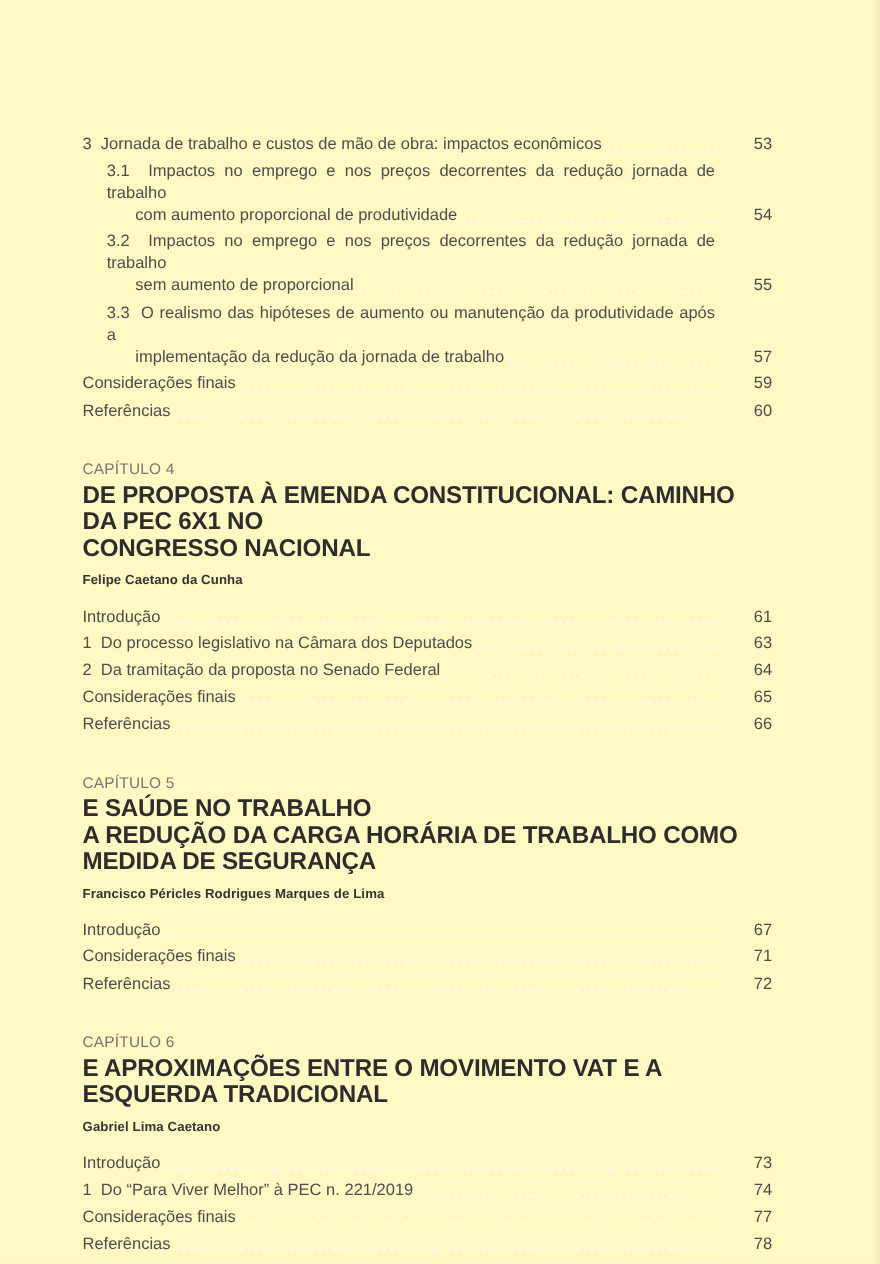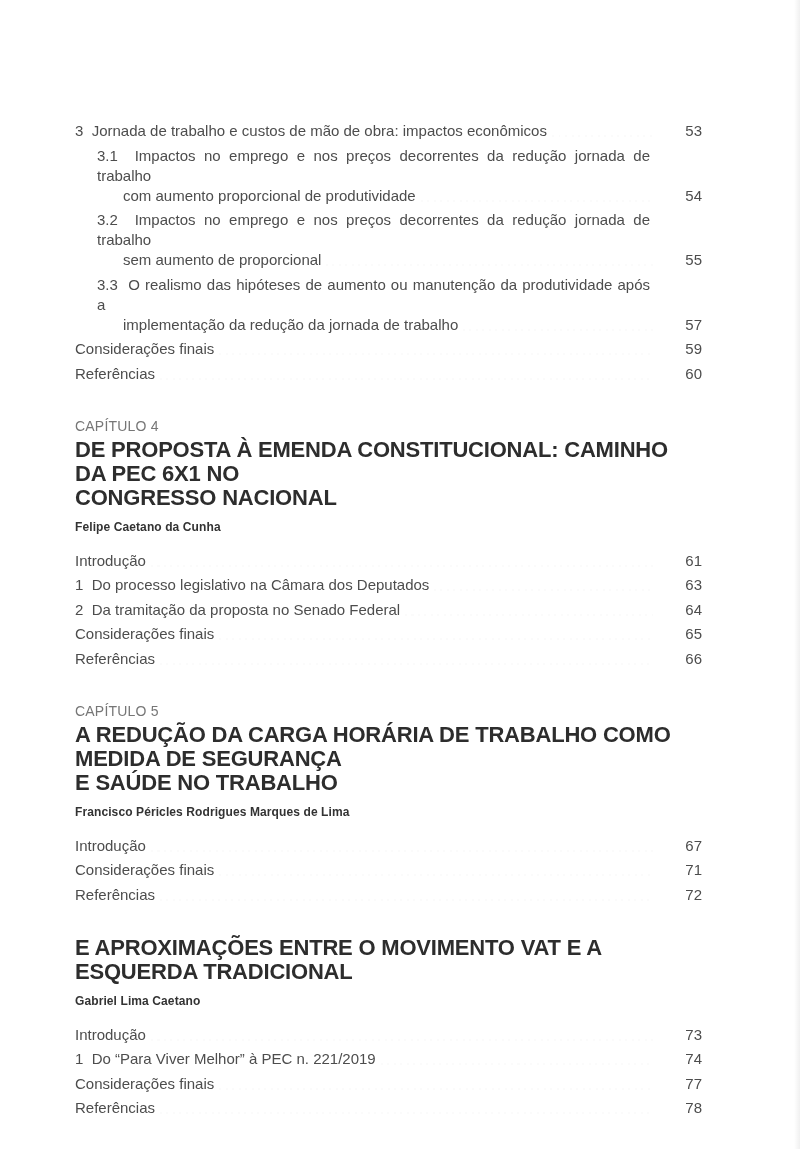--- a/index.html
+++ b/index.html
@@ -2,21 +2,21 @@
 <html lang="pt"><head>
 <meta charset="utf-8">
 <style>
   html, body { margin: 0; padding: 0; }
   body { background: #d8d8d8; }
 
   .page {
     position: relative;
     width: 800px;
     height: 1149px;
-    background: #ffffff;
+    background: #fef9c3;
     font-family: "Liberation Sans", "DejaVu Sans", sans-serif;
     color: #4d4d4d;
     overflow: hidden;
     box-sizing: border-box;
   }
   
   .page::after {
     content: "";
     position: absolute;
     top: 0; right: 0;
@@ -188,22 +188,22 @@
               <span class="leader"></span>
               <span class="entry-page">66</span>
             </div>
           </div>
         </div>
       </div>
       <div class="section">
         <div class="chapter-header">
           <div class="chapter-label">CAPÍTULO 5</div>
           <div class="chapter-title">
+            <div class="title-line">E SAÚDE NO TRABALHO</div>
             <div class="title-line">A REDUÇÃO DA CARGA HORÁRIA DE TRABALHO COMO MEDIDA DE SEGURANÇA</div>
-            <div class="title-line">E SAÚDE NO TRABALHO</div>
           </div>
           <div class="chapter-author">Francisco Péricles Rodrigues Marques de Lima</div>
         </div>
         <div class="entries">
           <div class="entry">
             <div class="entry-row">
               <span class="entry-text">Introdução</span>
               <span class="leader"></span>
               <span class="entry-page">67</span>
             </div>
@@ -219,20 +219,21 @@
             <div class="entry-row">
               <span class="entry-text">Referências</span>
               <span class="leader"></span>
               <span class="entry-page">72</span>
             </div>
           </div>
         </div>
       </div>
       <div class="section">
         <div class="chapter-header">
+          <div class="chapter-label">CAPÍTULO 6</div>
           <div class="chapter-title">
             <div class="title-line">E APROXIMAÇÕES ENTRE O MOVIMENTO VAT E A ESQUERDA TRADICIONAL</div>
           </div>
           <div class="chapter-author">Gabriel Lima Caetano</div>
         </div>
         <div class="entries">
           <div class="entry">
             <div class="entry-row">
               <span class="entry-text">Introdução</span>
               <span class="leader"></span>

